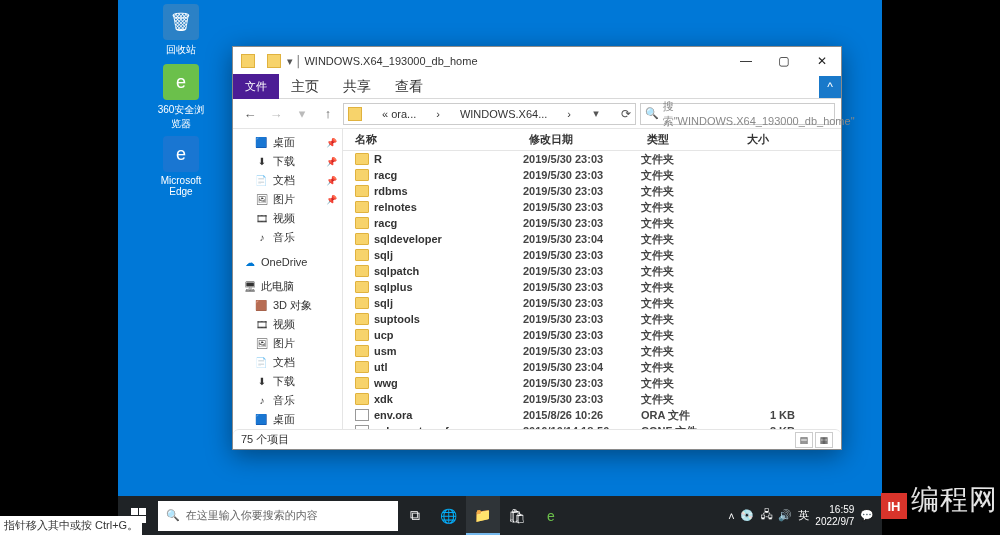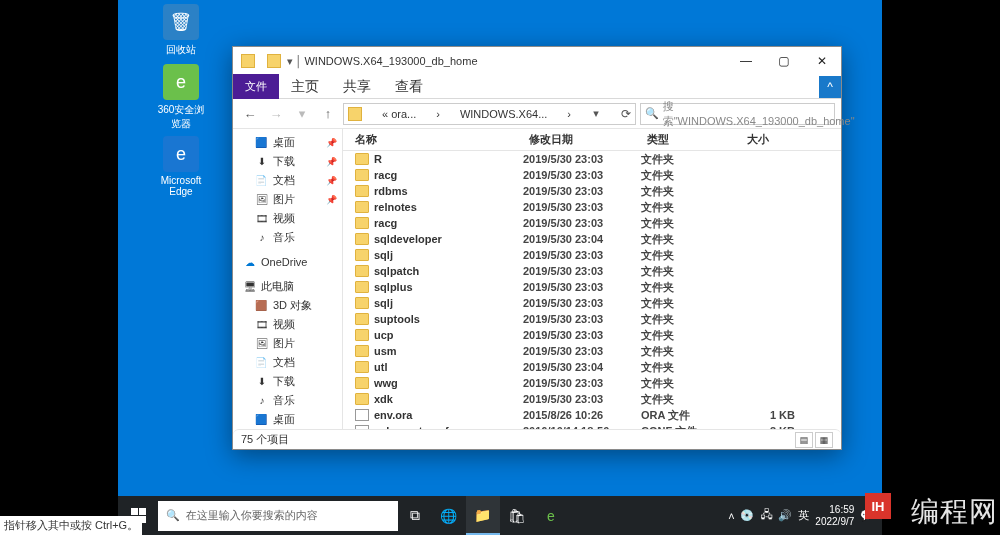--- a/index.html
+++ b/index.html
@@ -53,21 +53,21 @@
 .taskbar .start { width: 40px; height: 100%; display: flex; align-items: center; justify-content: center; }
 .winlogo { width: 15px; height: 15px; display: grid; grid-template: 1fr 1fr/1fr 1fr; gap: 1px; }
 .winlogo span { background: #fff; }
 .taskbar .search { height: 30px; width: 240px; background: #fff; color: #666; display: flex; align-items: center; gap: 6px; padding: 0 8px; }
 .taskbar .tb { width: 34px; height: 100%; display: flex; align-items: center; justify-content: center; font-size: 14px; }
 .taskbar .active { border-bottom: 2px solid #76b9ed; background: #2f3438; }
 .tray { margin-left: auto; display: flex; align-items: center; gap: 6px; padding: 0 8px; font-size: 10px; }
 .tray .ti { font-size: 11px; }
 .tray .clock { text-align: right; line-height: 1.2; }
 .hint { position: absolute; left: 0; bottom: 0; font-size: 11px; color: #333; background: #fff; padding: 2px 4px; }
-.brand { position: absolute; right: 2px; bottom: 4px; display: flex; align-items: flex-start; gap: 20px; }
+.brand { position: absolute; right: 2px; bottom: 16px; display: flex; align-items: flex-end; gap: 4px; }
 .brand .blogo { width: 26px; height: 26px; background: #d9342b; color: #fff; font-weight: bold; display: flex; align-items: center; justify-content: center; font-size: 13px; }
 .brand .btxt { font-size: 28px; font-weight: normal; color: #e5e5e5; letter-spacing: 1px; }
 </style>
 </head>
 <body>
 
 <div class="stage">
   <div class="desktop">
     <div class="d-icon" id="recycle" style="left:36px;top:4px">
         <div class="ibox">🗑</div>

